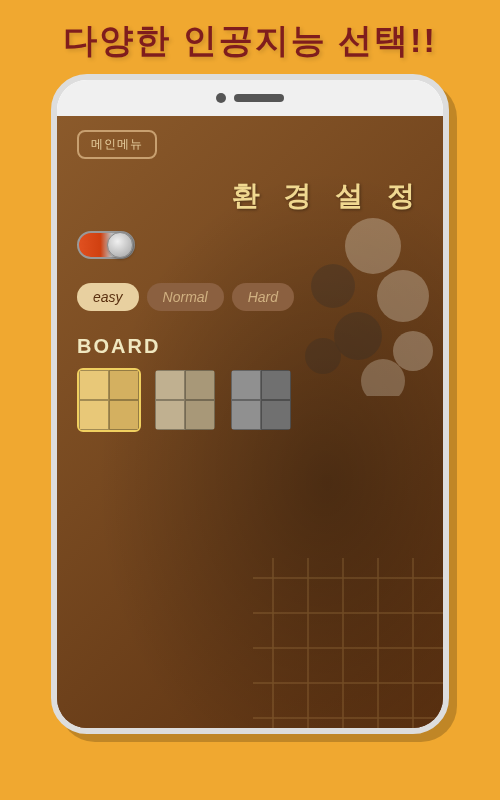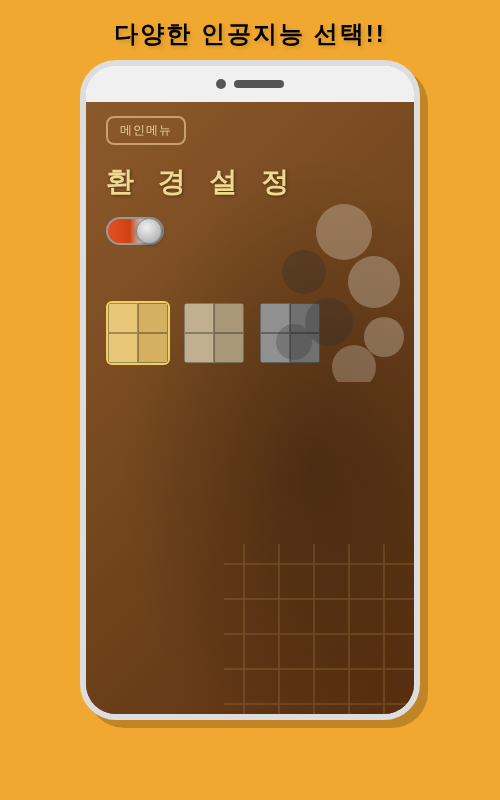--- a/index.html
+++ b/index.html
@@ -13,31 +13,31 @@
       font-family: 'Arial', sans-serif;
       overflow: hidden;
       position: relative;
     }
 
     
     .top-text {
       width: 100%;
       text-align: center;
       padding: 18px 20px 10px;
-      color: #000000;
-      font-size: 24px;
+      color: #7f1d1d;
+      font-size: 34px;
       font-weight: 900;
       text-shadow: 2px 2px 4px rgba(0,0,0,0.15);
       letter-spacing: 2px;
       z-index: 10;
     }
 
     
     .phone {
-      width: 340px;
+      width: 398px;
       height: 660px;
       background: #fff;
       border-radius: 36px;
       border: 6px solid #ddd;
       box-shadow: 8px 8px 0 rgba(0,0,0,0.2);
       overflow: hidden;
       position: relative;
       display: flex;
       flex-direction: column;
       align-items: center;
@@ -115,21 +115,21 @@
       font-size: 12px;
       background: transparent;
       cursor: pointer;
       letter-spacing: 1px;
       margin-bottom: 18px;
     }
 
     
     .settings-title {
       width: 100%;
-      text-align: left;
+      text-align: right;
       color: #f0d890;
       font-size: 28px;
       font-weight: bold;
       letter-spacing: 8px;
       margin-bottom: 16px;
       text-shadow: 1px 1px 3px rgba(0,0,0,0.4);
     }
 
     
     .section-label {
@@ -301,43 +301,49 @@
 
     <div class="settings-title">환 경 설 정</div>
 
     <div class="sound-row">
       <div class="toggle-switch">
         <div class="toggle-knob"></div>
       </div>
     </div>
 
     <div class="mode-section">
-    </div>
-
-    <div class="board-section">
-      <div class="board-options">
-
-        <div class="board-option board-warm selected">
-          <div class="board-cell"></div>
-          <div class="board-cell"></div>
-          <div class="board-cell"></div>
-          <div class="board-cell"></div>
-        </div>
-
-        <div class="board-option board-medium">
-          <div class="board-cell"></div>
-          <div class="board-cell"></div>
-          <div class="board-cell"></div>
-          <div class="board-cell"></div>
-        </div>
-
-        <div class="board-option board-dark">
-          <div class="board-cell"></div>
-          <div class="board-cell"></div>
-          <div class="board-cell"></div>
-          <div class="board-cell"></div>
-        </div>
-
+      <div class="mode-buttons">
+        <button class="mode-btn selected">easy</button>
+        <button class="mode-btn unselected">Normal</button>
+        <button class="mode-btn unselected">Hard</button>
       </div>
     </div>
 
+    <div class="board-section">
+      <div class="section-label">BOARD</div>
+      <div class="board-options">
+
+        <div class="board-option board-warm selected">
+          <div class="board-cell"></div>
+          <div class="board-cell"></div>
+          <div class="board-cell"></div>
+          <div class="board-cell"></div>
+        </div>
+
+        <div class="board-option board-medium">
+          <div class="board-cell"></div>
+          <div class="board-cell"></div>
+          <div class="board-cell"></div>
+          <div class="board-cell"></div>
+        </div>
+
+        <div class="board-option board-dark">
+          <div class="board-cell"></div>
+          <div class="board-cell"></div>
+          <div class="board-cell"></div>
+          <div class="board-cell"></div>
+        </div>
+
+      </div>
+    </div>
+
   </div>
 </div>
 
 </body></html>

